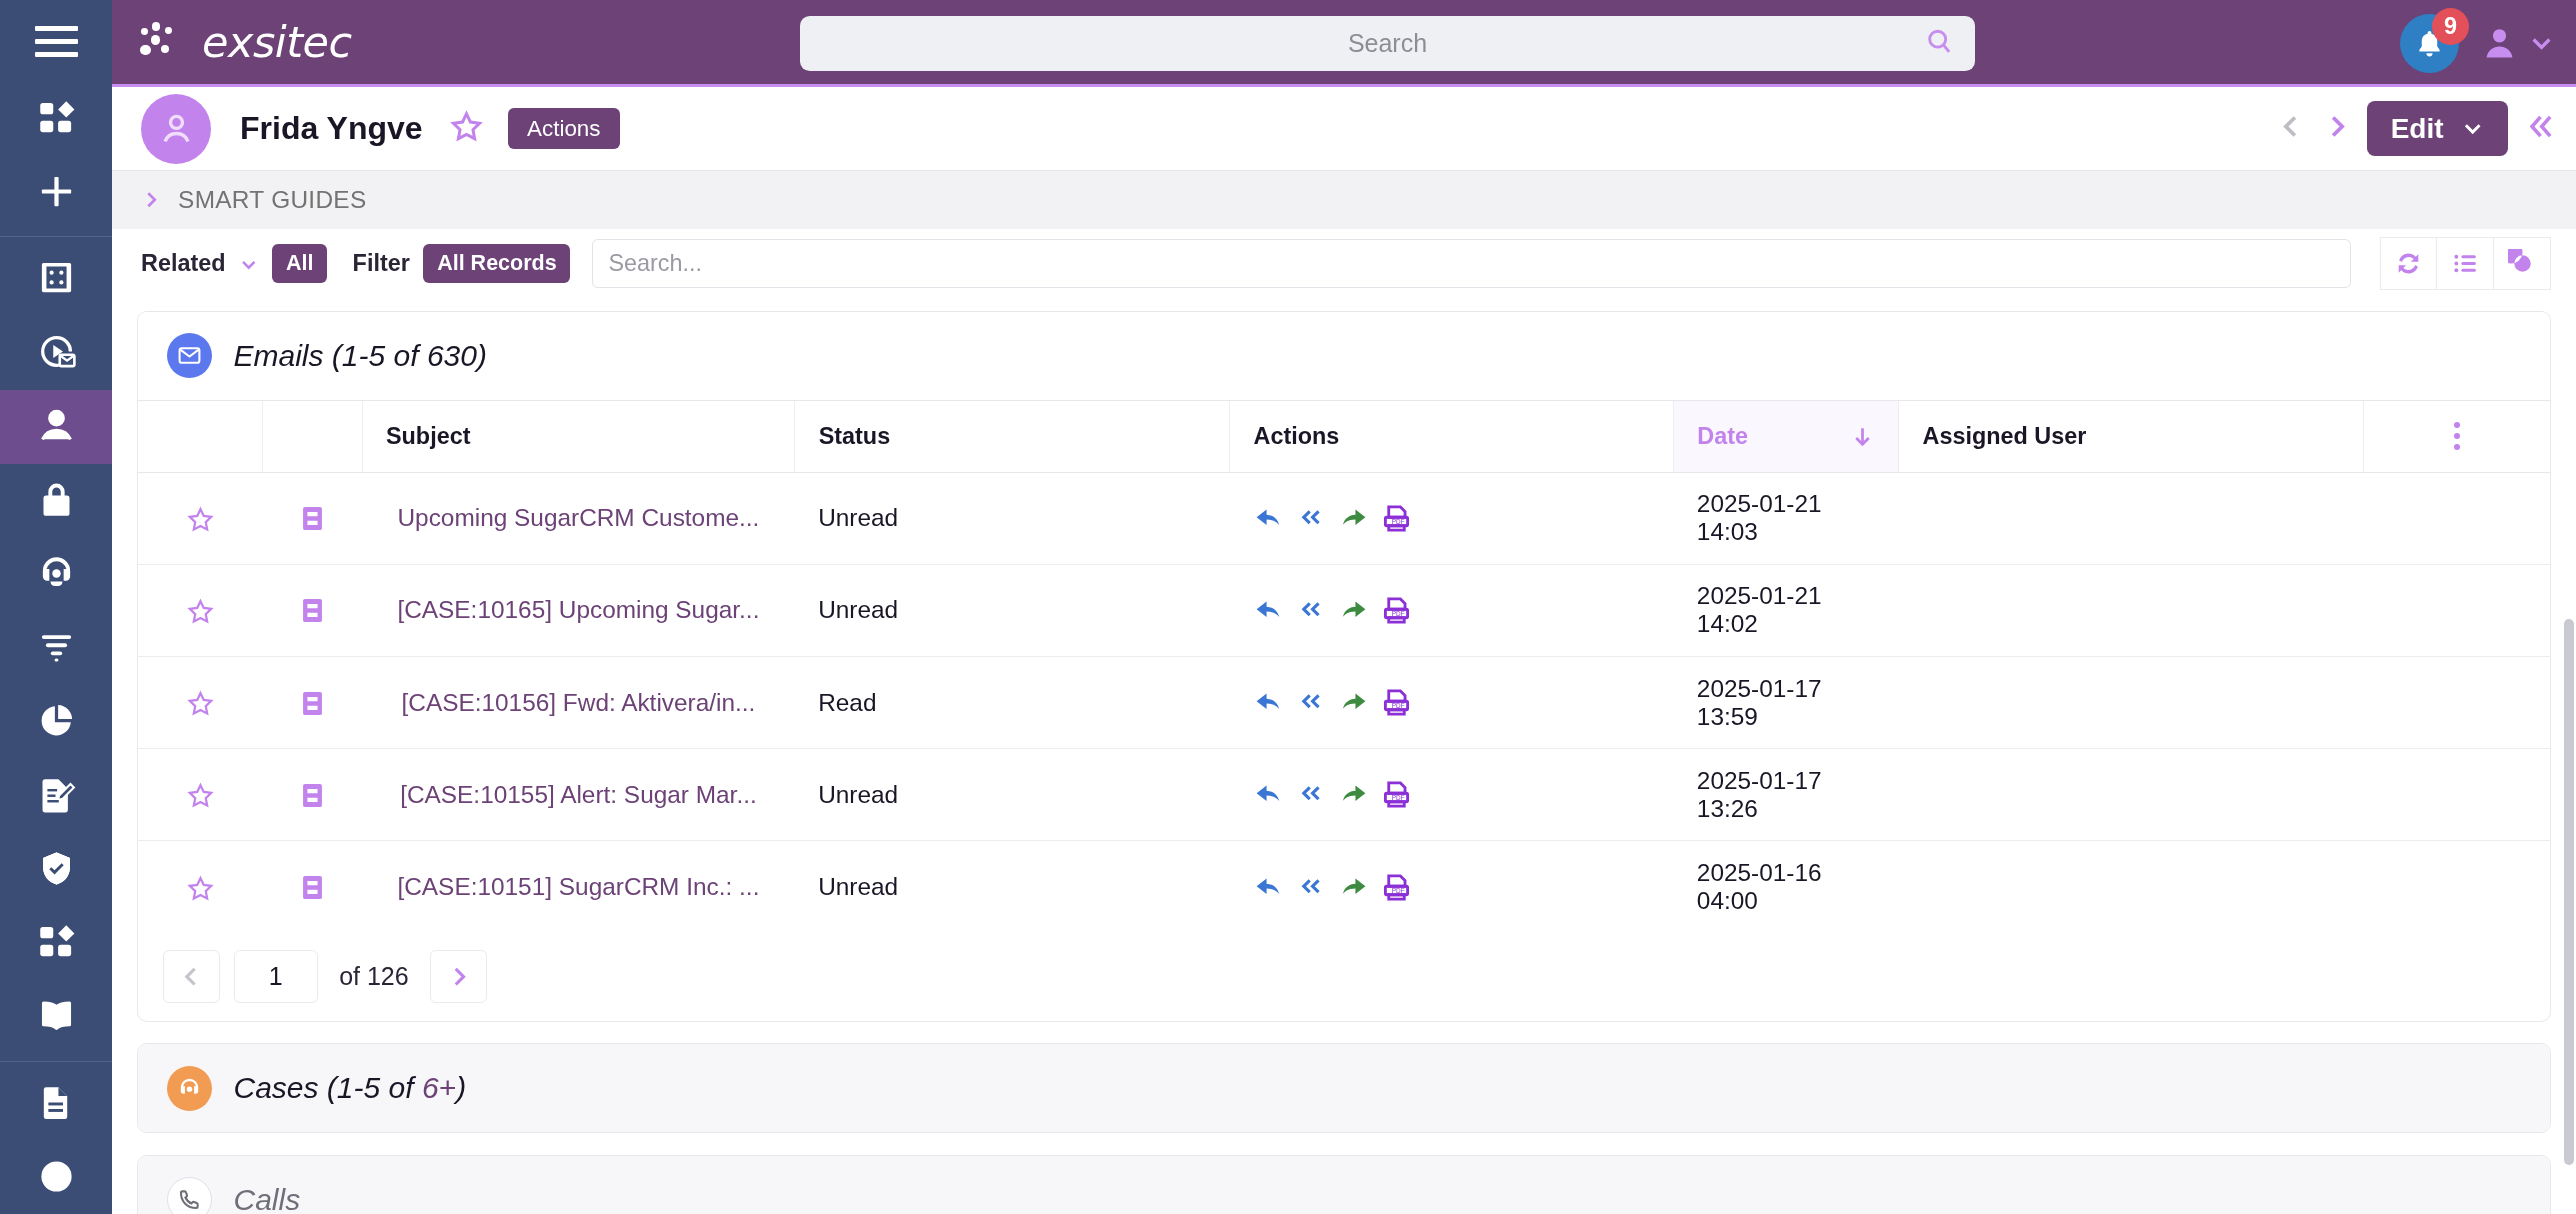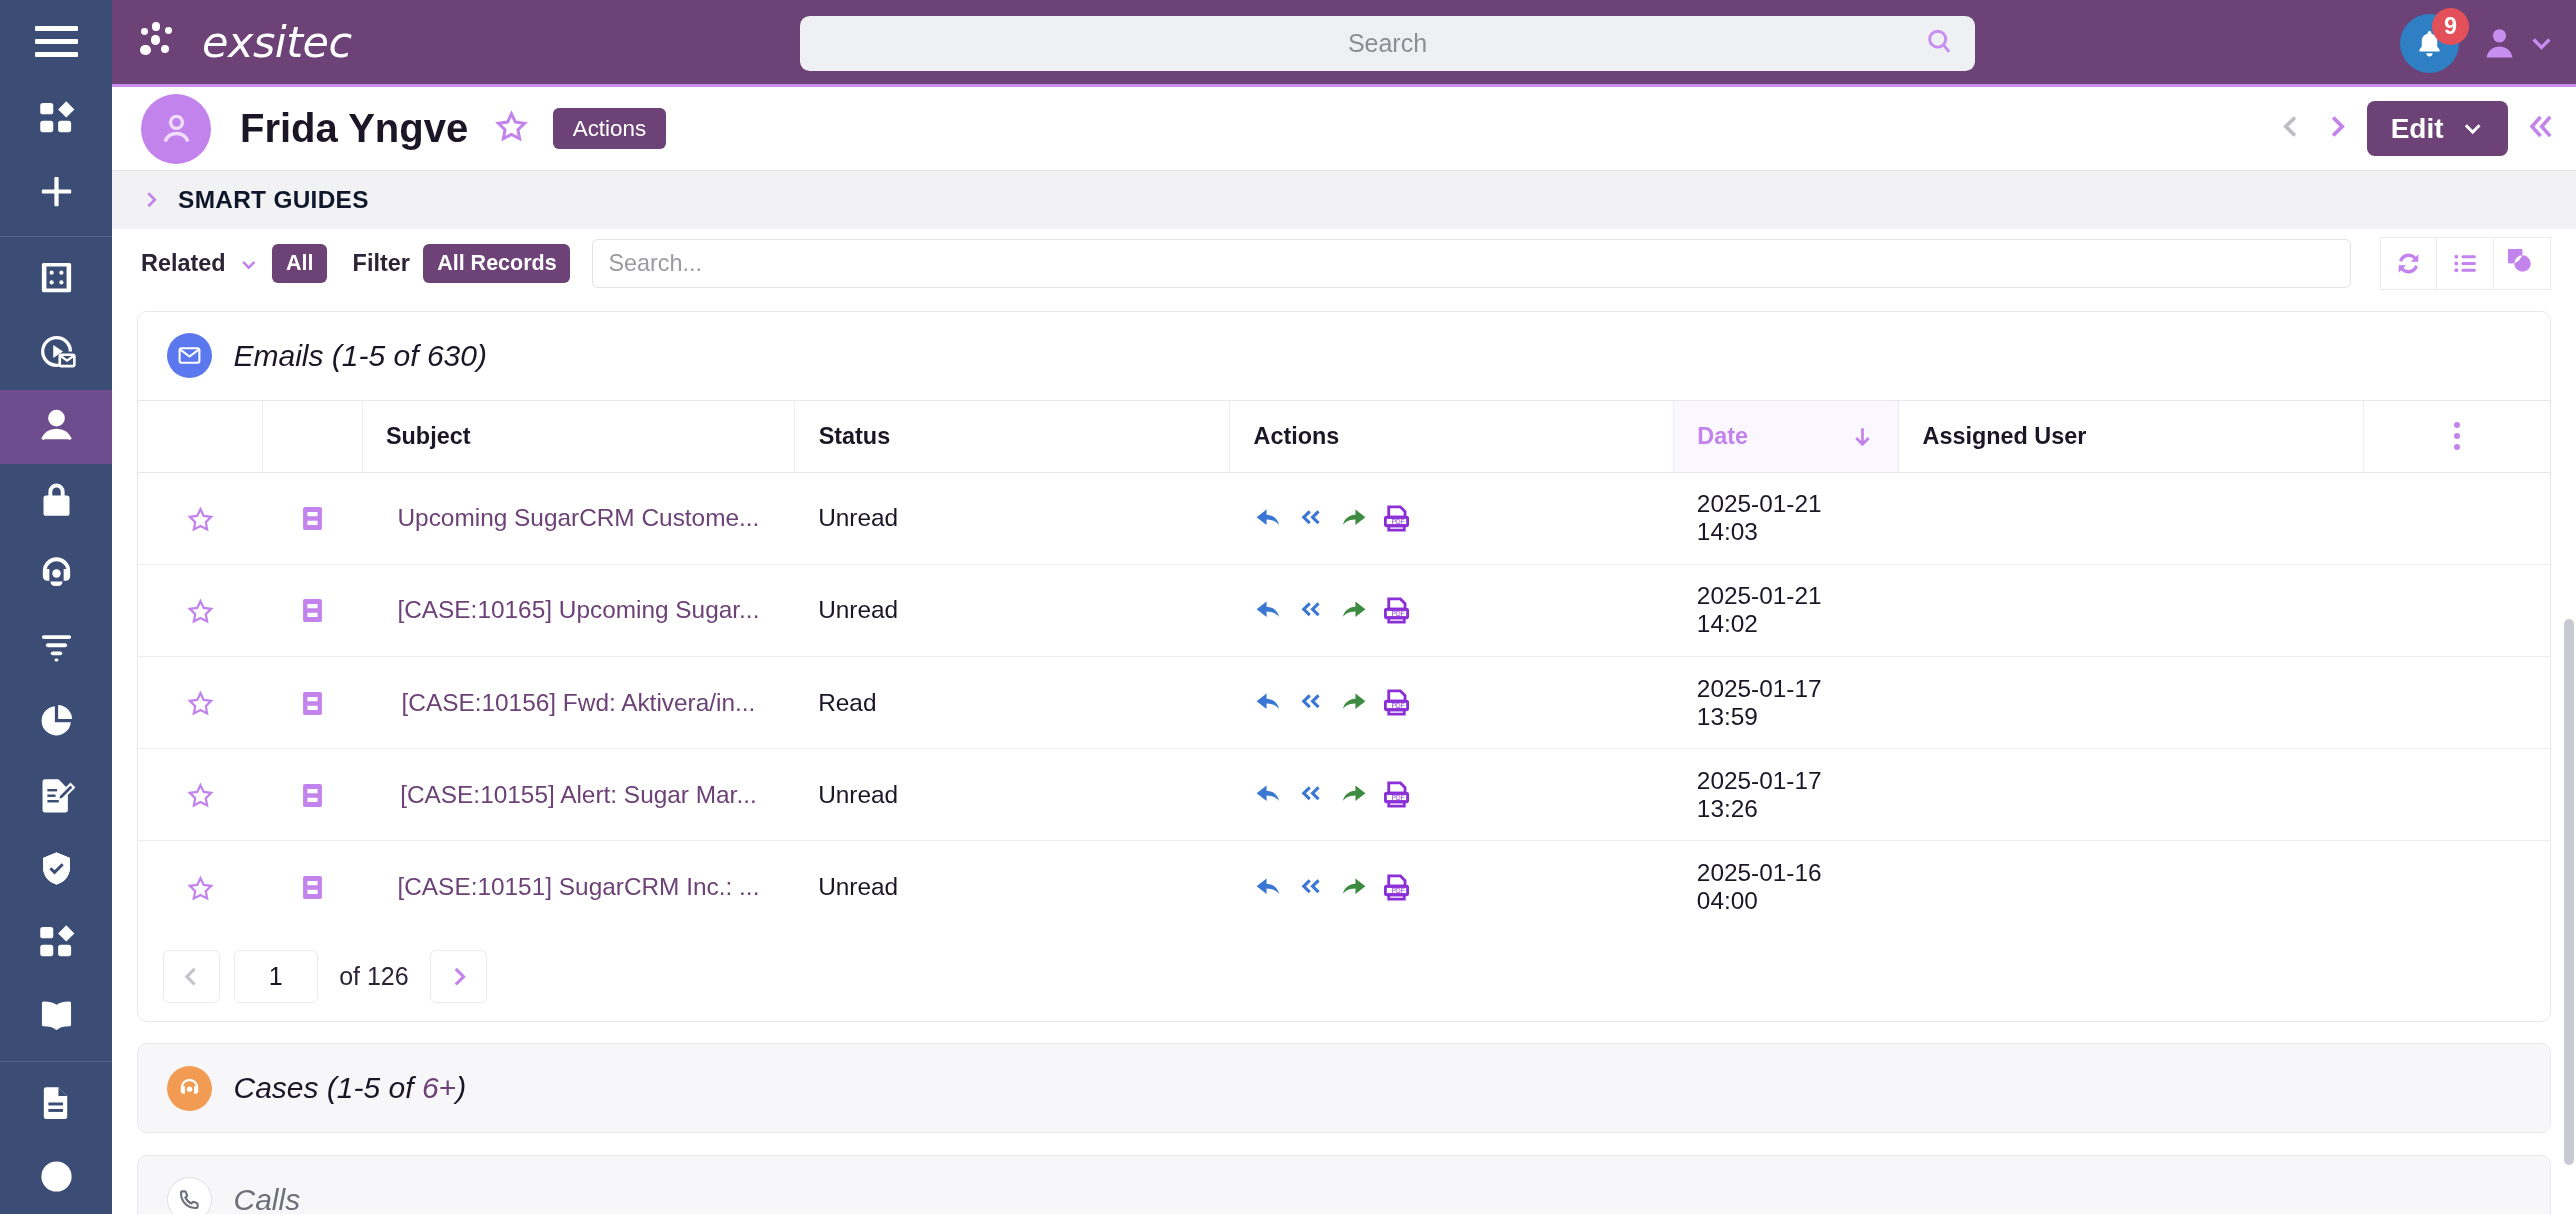--- a/index.html
+++ b/index.html
@@ -81,21 +81,21 @@
   
   .rec-header {
     height: 83px; background:#fff; display:flex; align-items:center;
     padding-left: 29px; position:relative; flex: 0 0 83px;
   }
   .rec-avatar {
     width: 70px; height: 70px; border-radius: 50%; background:#c383ec;
     display:flex; align-items:center; justify-content:center; flex:0 0 70px;
   }
   .rec-avatar svg { width:37px; height:37px; fill:none; stroke:#f0ddfb; stroke-width:2.2; }
-  .rec-name { margin-left: 29px; font-size: 40px; font-weight: 700; color:#1b1626; }
+  .rec-name { margin-left: 29px; font-size: 32px; font-weight: 700; color:#1b1626; }
   .rec-star { margin-left: 27px; cursor:pointer; }
   .rec-star svg { width: 33px; height:33px; fill:none; stroke:#c383ec; stroke-width:2.2; }
   .follow-btn {
     margin-left: 25px; background:#6c4277; color:#fff; border:none; border-radius:5.9px;
     height: 41px; padding: 0 19.5px; font-size: 22.4px; cursor:pointer;
     font-family: "Liberation Sans", sans-serif;
   }
   .rec-right { position:absolute; right: 17.6px; top:0; height:83px; display:flex; align-items:center; gap: 17.6px; }
   .navchev { cursor:pointer; }
   .navchev svg { width:27px; height:27px; fill:none; stroke-width:3.4; }
@@ -110,21 +110,21 @@
   .collapse-btn { cursor:pointer; padding-right: 3.9px; }
   .collapse-btn svg { width: 29px; height:29px; stroke:#c383ec; fill:none; stroke-width:3; }
 
   
   .smart-guides {
     height: 59px; background:#f2f2f5; display:flex; align-items:center;
     padding-left: 29px; gap: 17.6px; flex: 0 0 59px; cursor:pointer;
     border-top: 1px solid #e6e6ea;
   }
   .smart-guides .sg-chev svg { width: 19.5px; height: 19.5px; stroke:#c383ec; fill:none; stroke-width:3.2; display:block; }
-  .sg-label { font-size: 24.4px; font-weight:700; color:#0f172a; letter-spacing:0.3px; }
+  .sg-label { font-size: 24.4px; font-weight:400; color:#737373; letter-spacing:0.3px; }
 
   
   .filterbar {
     height: 68px; background:#fff; display:flex; align-items:center;
     padding: 0 25px 0 29px; gap: 13.7px; flex: 0 0 68px; position: relative;
   }
   .fb-label { font-size: 23.4px; font-weight:700; color:#2b2435; }
   .fb-chev svg { width:19.5px; height:19.5px; stroke:#c383ec; fill:none; stroke-width:3.2; display:block; margin-top:3.9px;}
   .pill {
     background:#6c4277; color:#fff; border-radius:5.9px; height: 39px;

